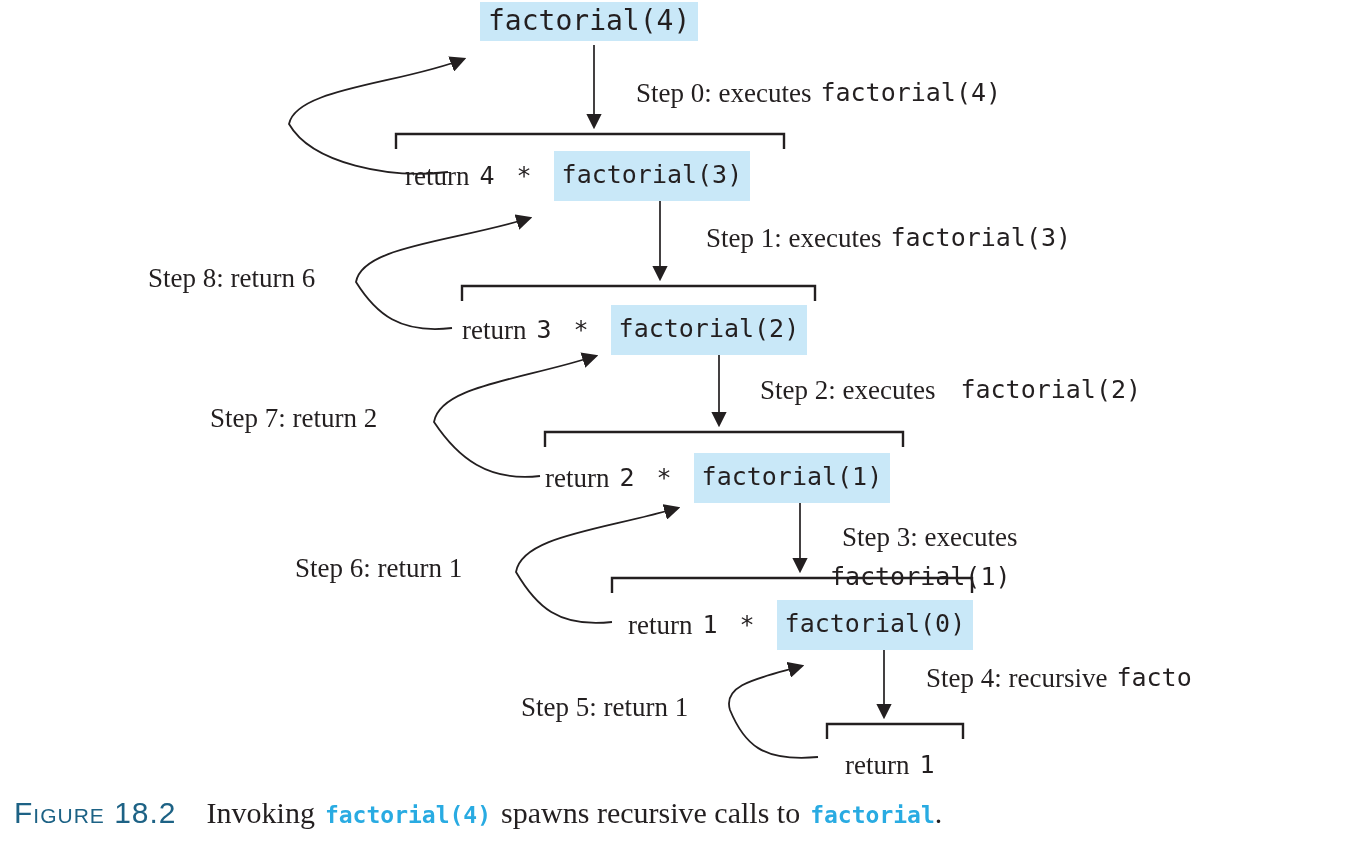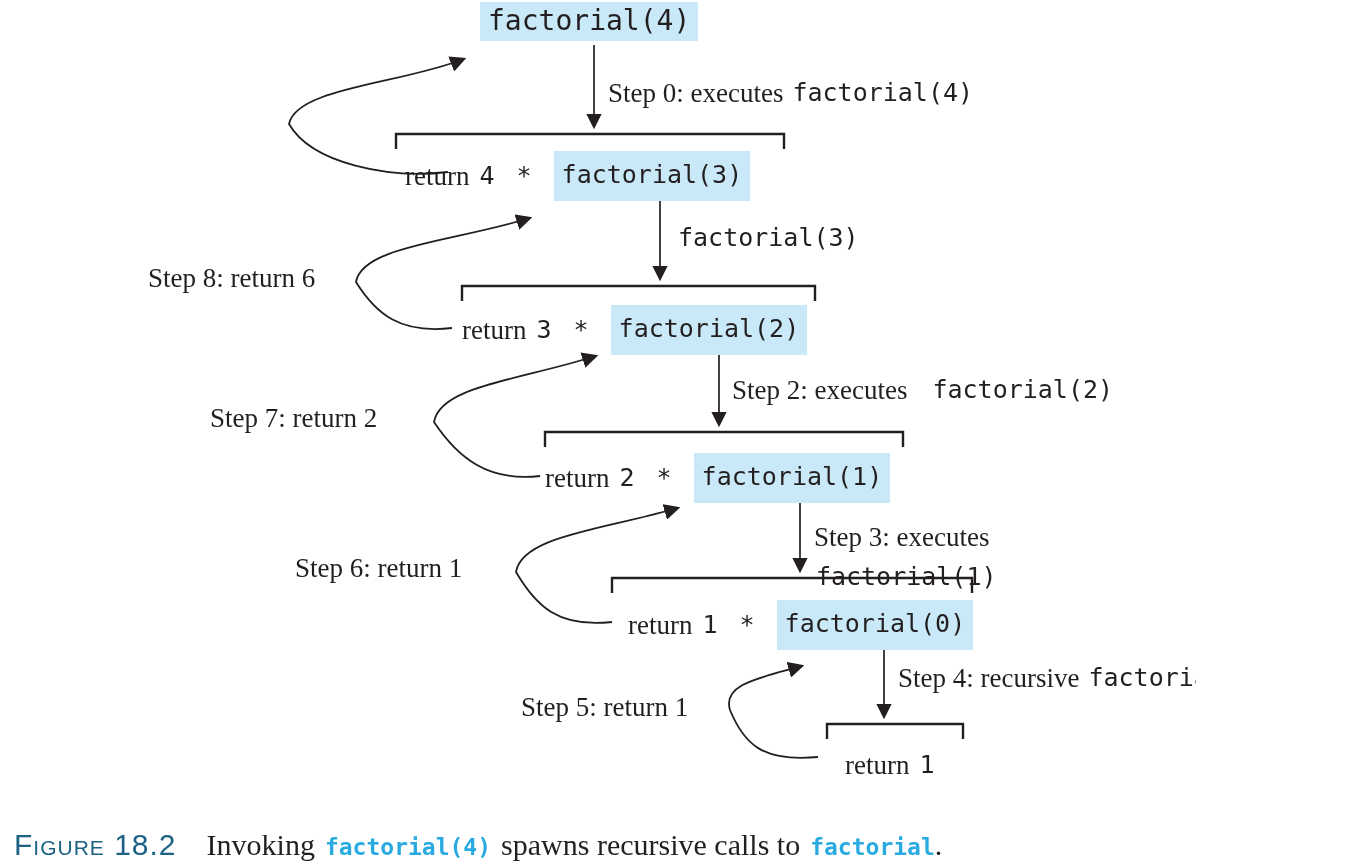--- a/index.html
+++ b/index.html
@@ -17,28 +17,28 @@
   .top-call{
     font-family:"DejaVu Sans Mono",monospace;font-size:28px;
     background:#c9e8f8;padding:2px 8px 4px;line-height:1.15;color:#231f20;
   }
   .hl{background:#c9e8f8;padding:3px 8px 5px;}
   .row{display:flex;align-items:center;line-height:42px;height:42px;}
   .row .kw{margin-right:10px;}
   .row .val{margin-right:22px;}
   .row .op{margin-right:22px;}
   .exec-label{display:flex;align-items:center;line-height:40px;height:40px;}
-  .exec-label .srf{margin-right:9px;}
+  .exec-label .srf{margin-right:9px;margin-left:28px;}
   .step-label{line-height:40px;height:40px;}
   .caption{display:flex;align-items:baseline;}
   .cap-label{
     font-family:"Liberation Sans",sans-serif;font-weight:400;font-size:30px;
     font-variant:small-caps;letter-spacing:1px;color:#1d6285;margin-right:30px;
   }
-  .cap-text{font-family:"Liberation Serif",serif;font-size:30px;color:#231f20;margin-top:32px;}
+  .cap-text{font-family:"Liberation Serif",serif;font-size:30px;color:#231f20;}
   .cap-code{font-family:"DejaVu Sans Mono",monospace;font-weight:700;font-size:23px;color:#29abe2;}
 </style>
 </head>
 <body>
 
 <div class="canvas">
 
   <svg class="overlay" viewBox="0 0 1345 863">
     <defs>
       <marker id="ah" viewBox="0 0 10 10" refX="8.5" refY="5" markerWidth="9" markerHeight="9" orient="auto-start-reverse">
@@ -67,20 +67,21 @@
 
   <div class="abs" style="left:480px;top:5px;">
     <span class="top-call">factorial(4)</span>
   </div>
 
   <div class="abs exec-label" style="left:608px;top:73px;">
     <span class="srf">Step 0: executes</span>
     <span class="mono">factorial(4)</span>
   </div>
   <div class="abs exec-label" style="left:678px;top:218px;">
+    <span class="srf">Step 1: executes</span>
     <span class="mono">factorial(3)</span>
   </div>
   <div class="abs exec-label" style="left:732px;top:370px;gap:16px;">
     <span class="srf">Step 2: executes</span>
     <span class="mono">factorial(2)</span>
   </div>
   <div class="abs exec-label" style="left:814px;top:517px;flex-direction:column;">
     <span class="srf">Step 3: executes</span>
     <span class="mono">factorial(1)</span>
   </div>

